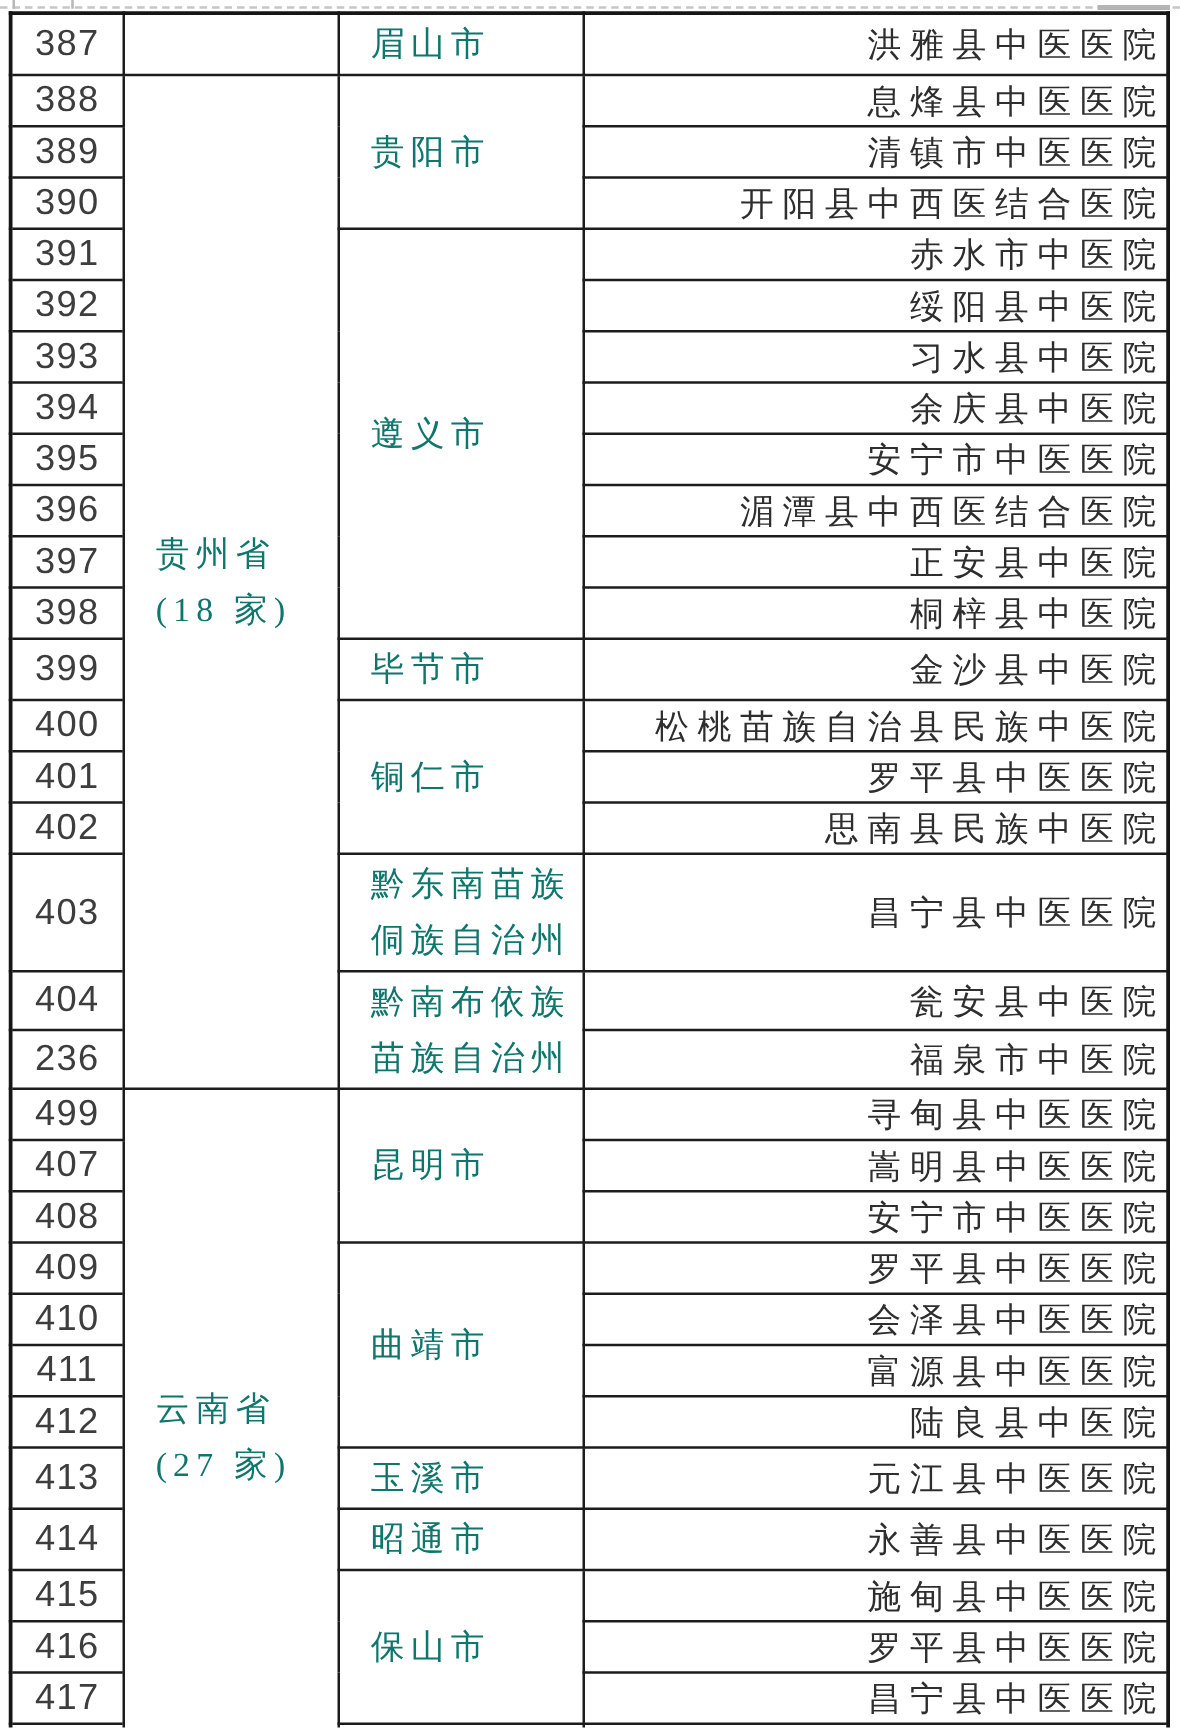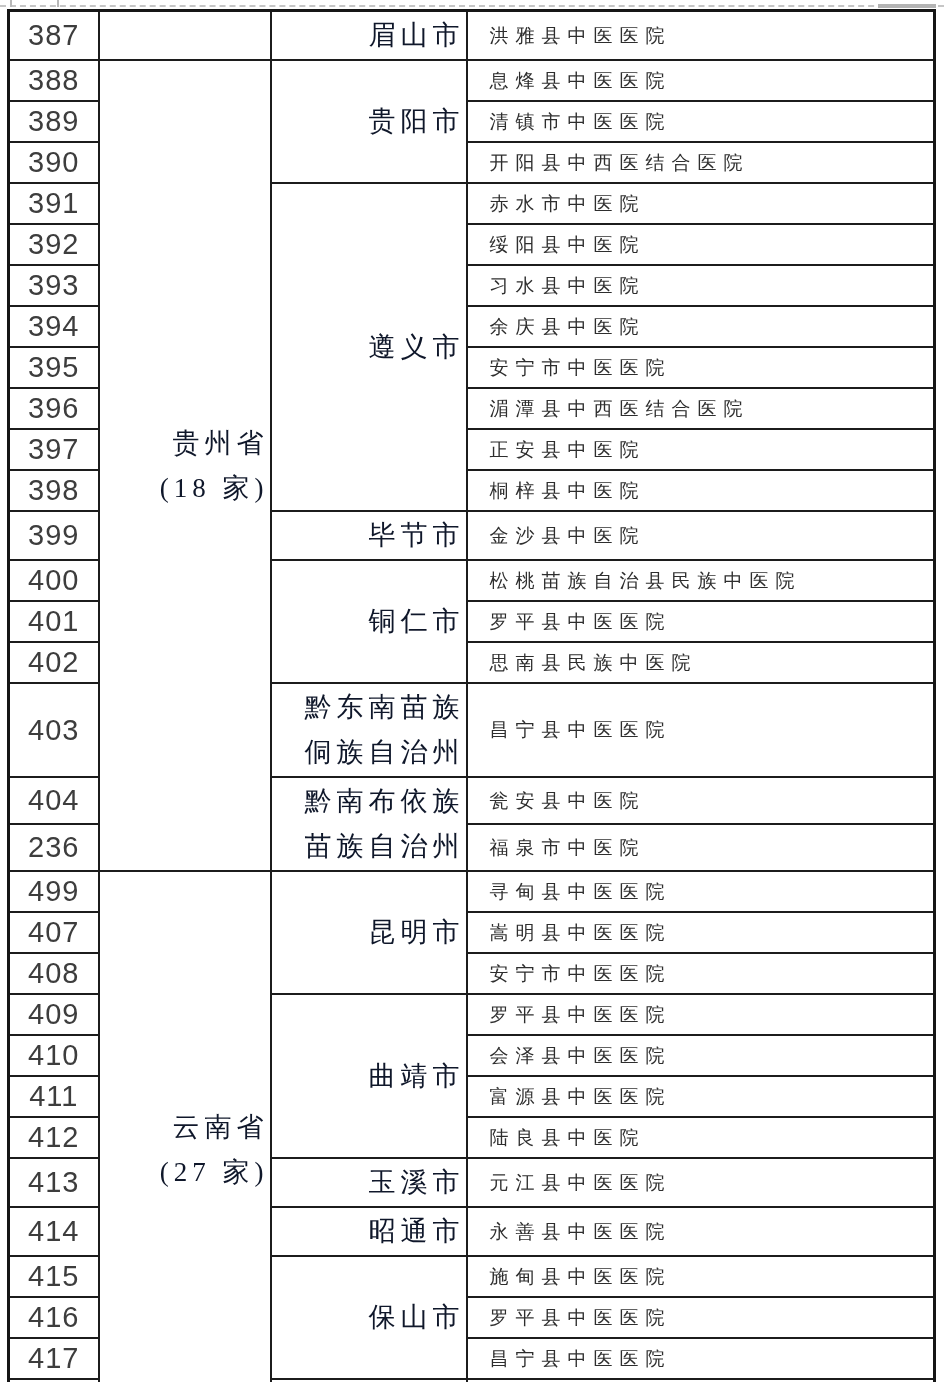--- a/index.html
+++ b/index.html
@@ -65,34 +65,34 @@
 
   td.num {
     text-align: center;
     font-family: "Liberation Sans", "DejaVu Sans", sans-serif;
     font-size: 29px;
     color: #3d3d3d;
     letter-spacing: 1px;
     border-radius: 12px;
   }
   td.province, td.city {
-    text-align: right;
+    text-align: left;
     font-size: 27px;
-    color: #0f172a;
+    color: #0f766e;
     line-height: 45px;
     padding-left: 20px;
   }
   td.province div, td.city div {
     letter-spacing: 5px;
     text-indent: 5px;
   }
   td.hospital {
-    text-align: left;
+    text-align: right;
     padding-left: 22px;
-    font-size: 19px;
+    font-size: 27px;
     color: #2e2e2e;
     letter-spacing: 7px;
   }
   tr.r-default { height: 41px; }
   tr.r-short   { height: 34px; }
   tr.r-tall    { height: 82px; }
 </style>
 </head>
 <body>
 

